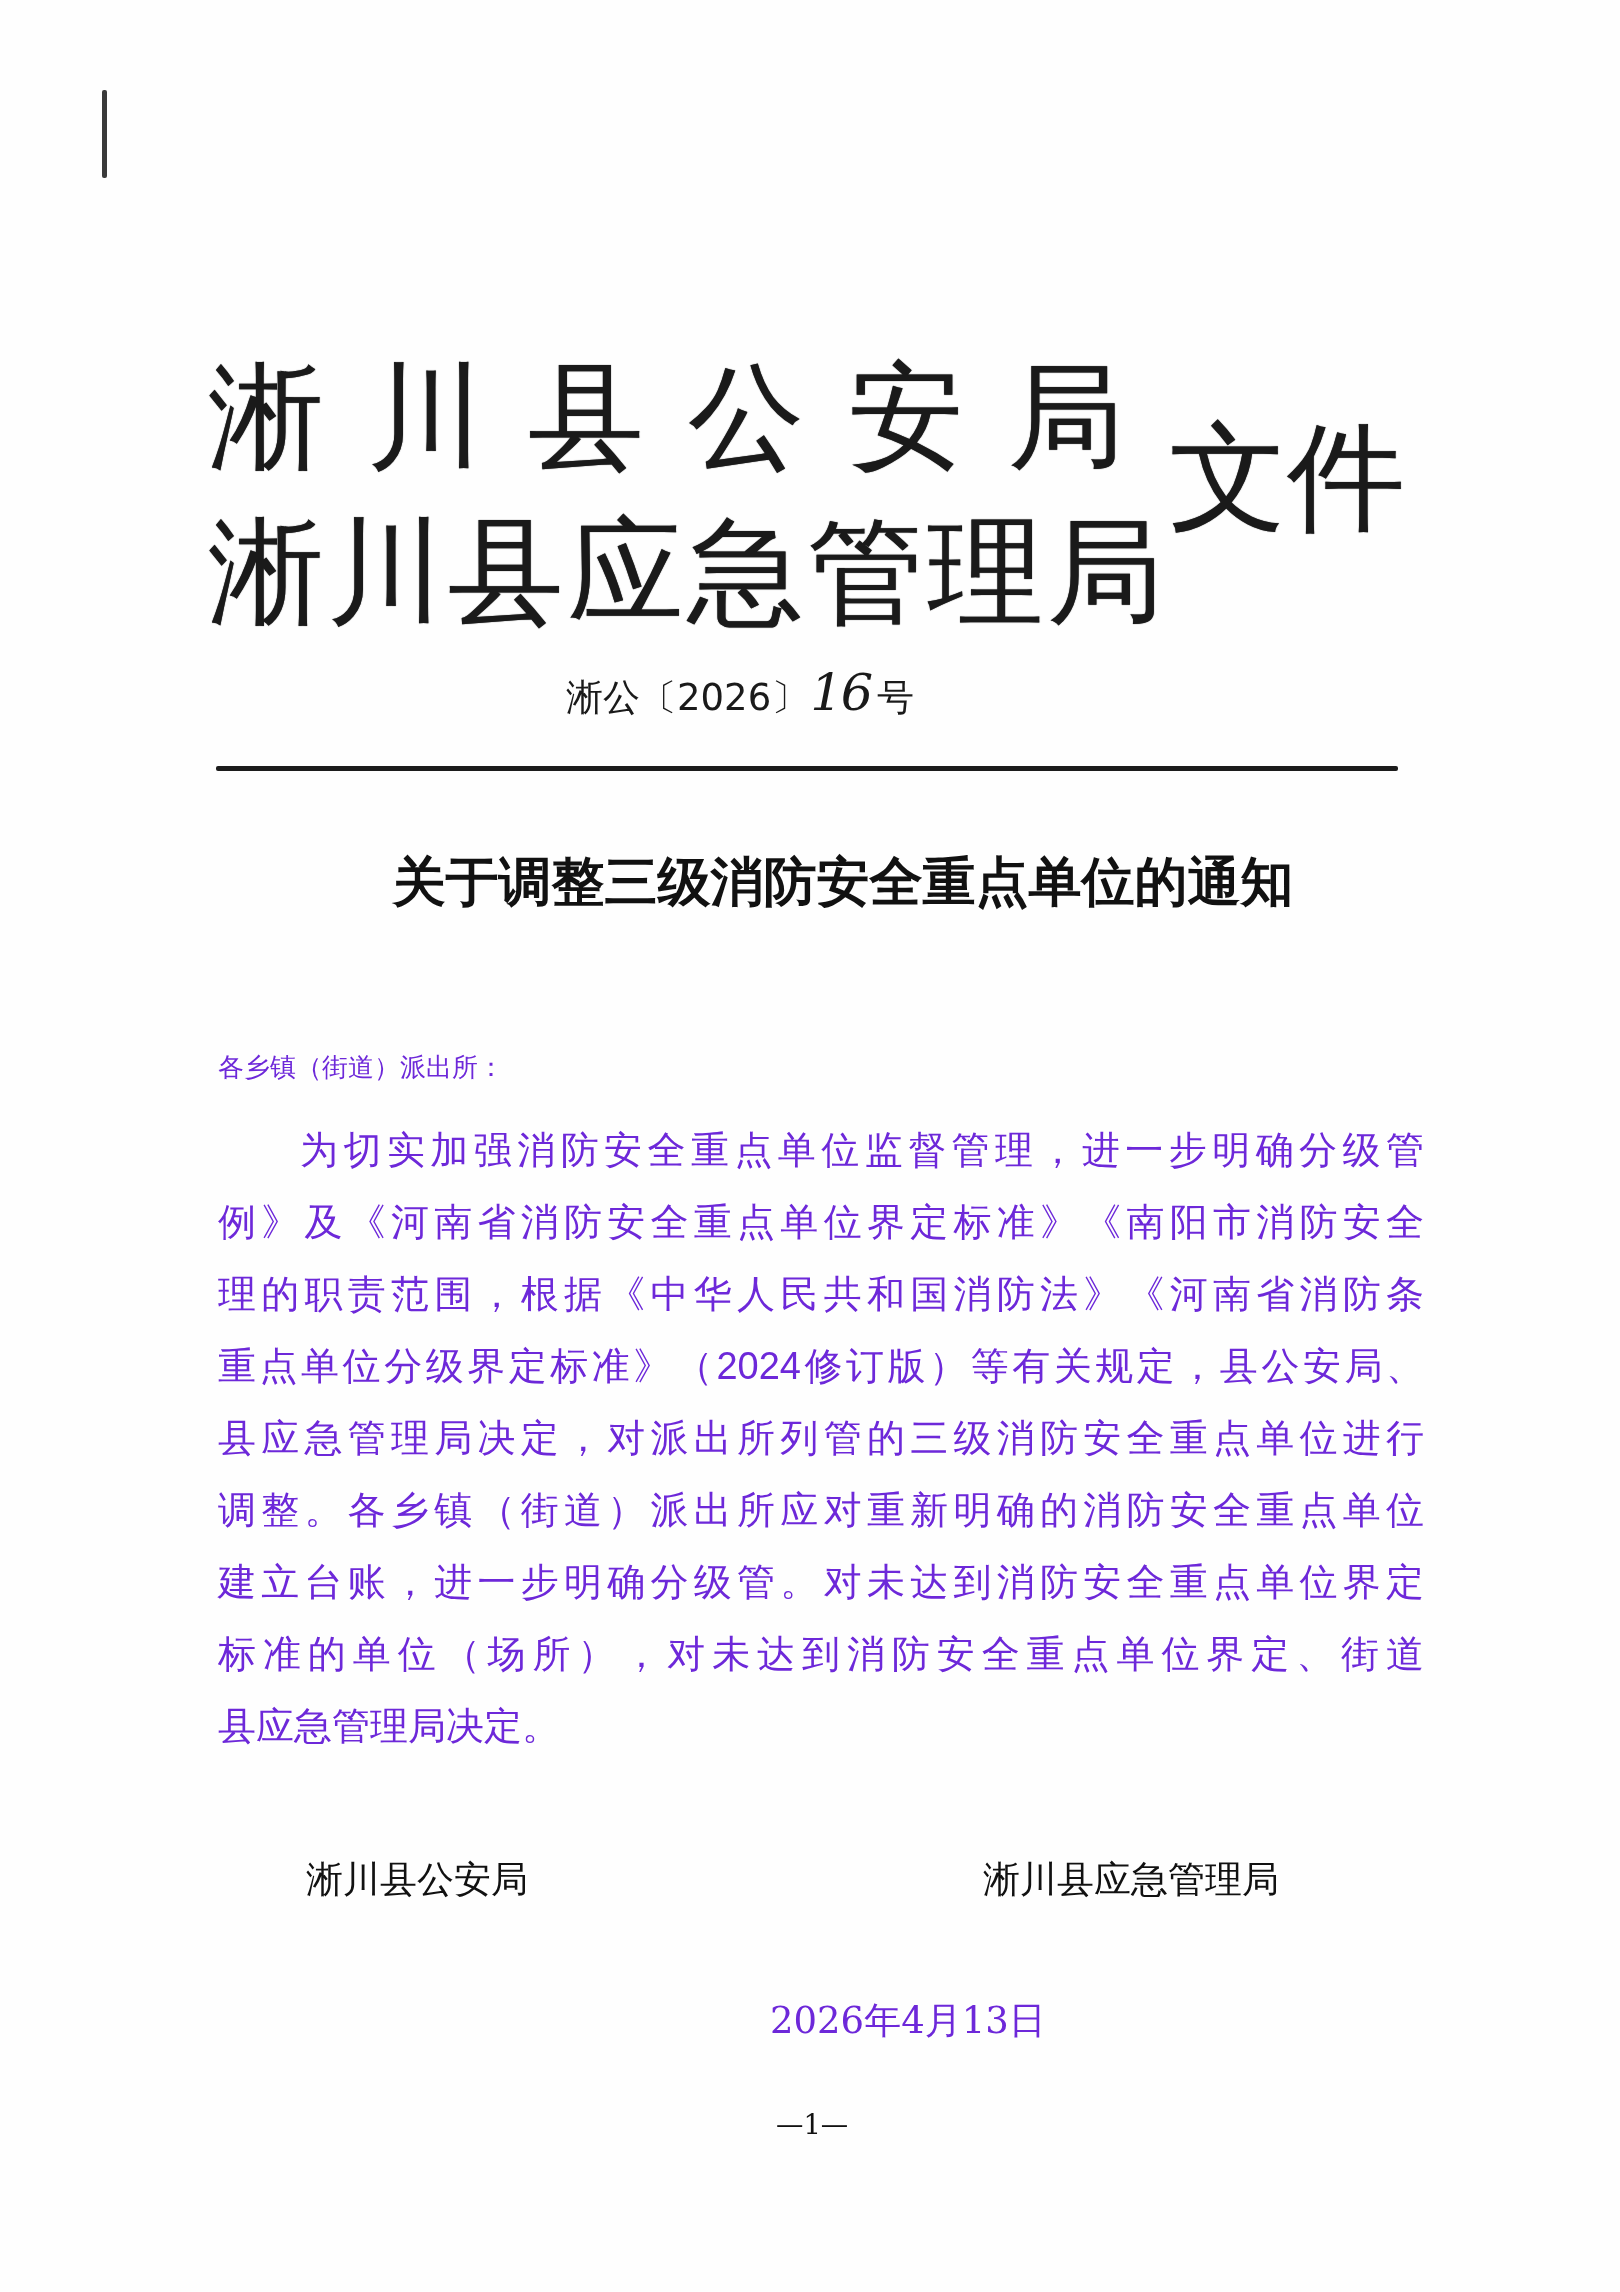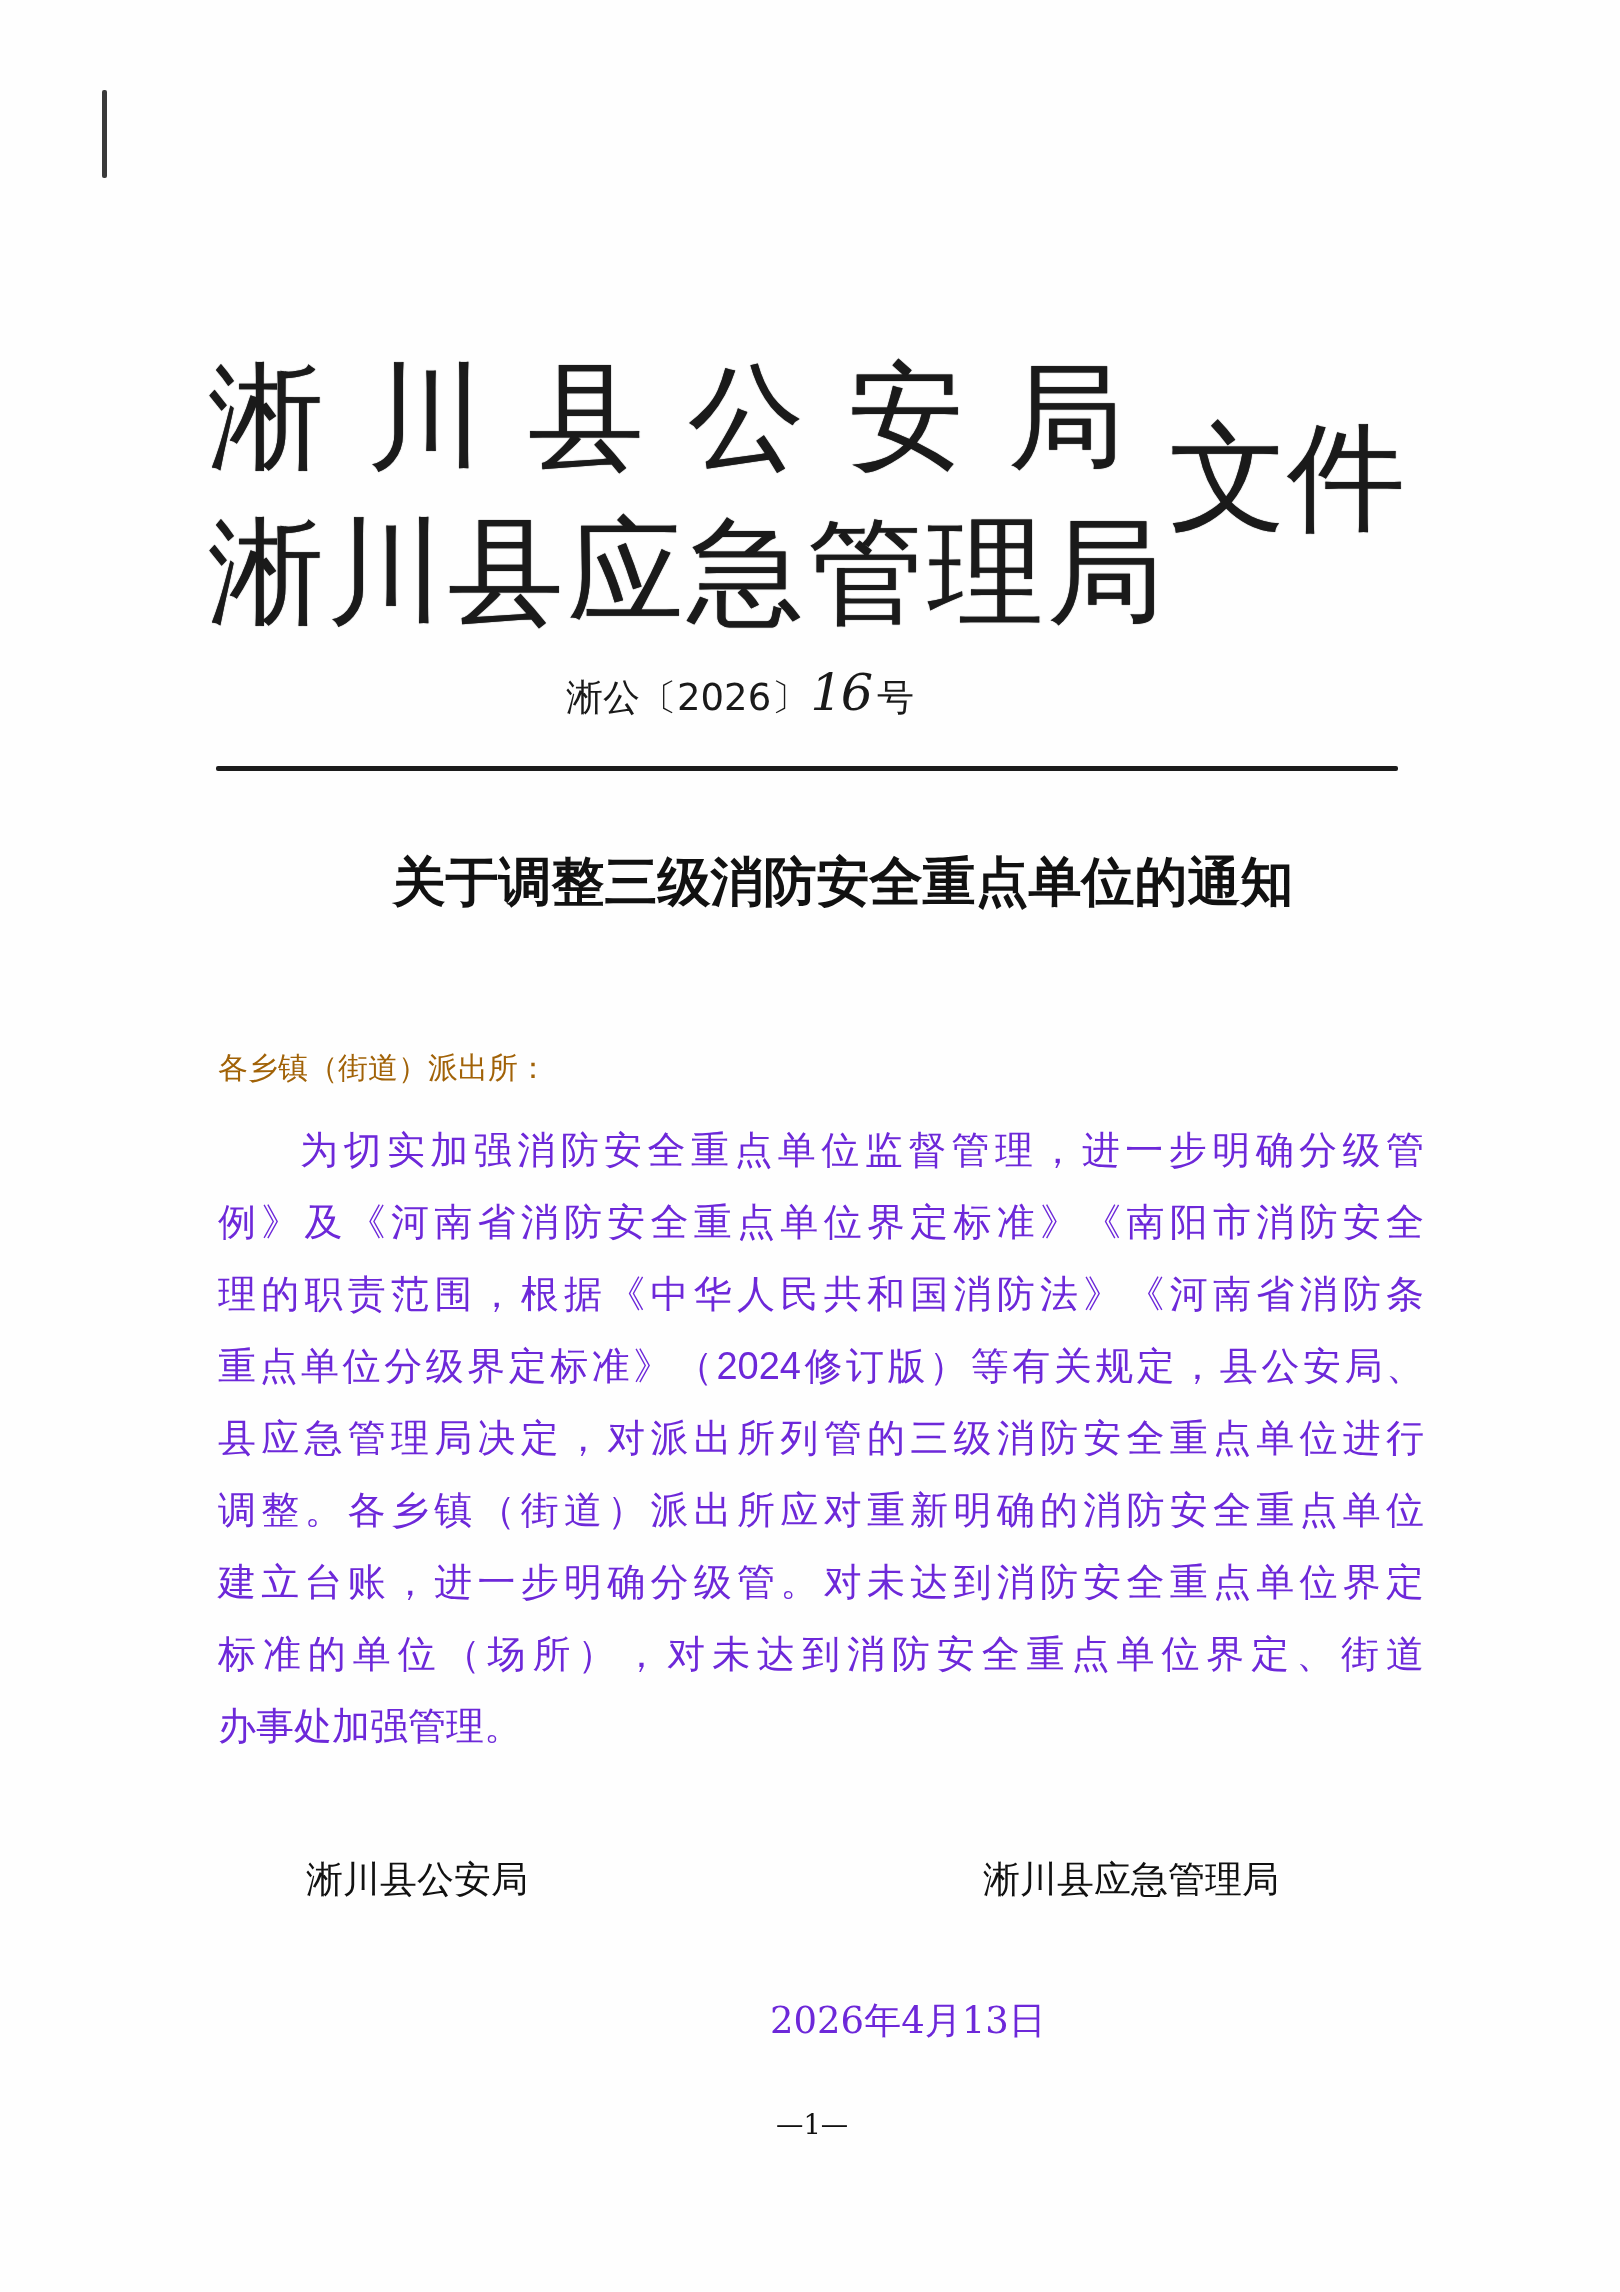--- a/index.html
+++ b/index.html
@@ -97,23 +97,23 @@
       line-height: 78px;
       color: #111111;
       letter-spacing: 0px;
       white-space: nowrap;
       margin-left: 33px;
     }
     .salutation {
       position: absolute;
       left: 218px; top: 1043px;
       font-family: "DejaVu Sans", "Liberation Sans", sans-serif;
-      font-size: 30px;
-      line-height: 49px;
-      color: #a16207;
+      font-size: 26px;
+      line-height: 49px;
+      color: #6d28d9;
       white-space: nowrap;
     }
     .body-paragraph {
       position: absolute;
       left: 218px; top: 1114px;
       width: 1206px;
       font-family: Liberation Sans, sans-serif;
       font-size: 38px;
       color: #6d28d9;
     }
@@ -193,21 +193,21 @@
 
   <div class="body-paragraph">
     <span class="body-line first">为切实加强消防安全重点单位监督管理，进一步明确分级管</span>
     <span class="body-line">例》及《河南省消防安全重点单位界定标准》《南阳市消防安全</span>
     <span class="body-line">理的职责范围，根据《中华人民共和国消防法》《河南省消防条</span>
     <span class="body-line">重点单位分级界定标准》（2024修订版）等有关规定，县公安局、</span>
     <span class="body-line">县应急管理局决定，对派出所列管的三级消防安全重点单位进行</span>
     <span class="body-line">调整。各乡镇（街道）派出所应对重新明确的消防安全重点单位</span>
     <span class="body-line">建立台账，进一步明确分级管。对未达到消防安全重点单位界定</span>
     <span class="body-line">标准的单位（场所），对未达到消防安全重点单位界定、街道</span>
-    <span class="body-line last">办事处加强管理。</span>
+    <span class="body-line last">县应急管理局决定。</span>
   </div>
 
   <div class="signature-left">淅川县公安局</div>
   <div class="signature-right">淅川县应急管理局</div>
 
   <div class="issue-date">2026年4月13日</div>
 
   <div class="page-number">—1—</div>
 
 </div>

